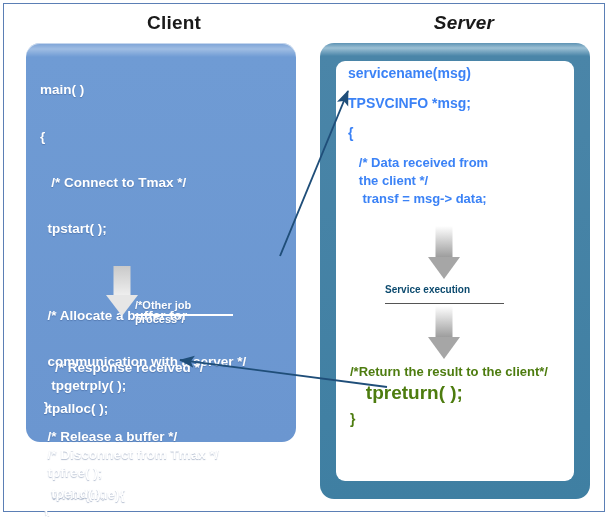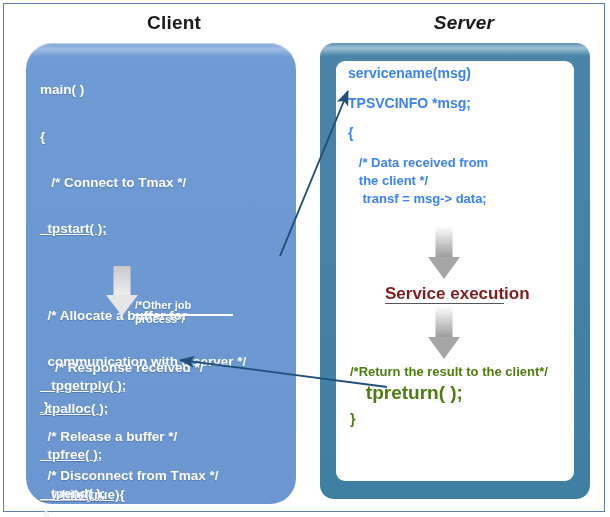--- a/index.html
+++ b/index.html
@@ -13,34 +13,34 @@
   
   .panel-title{
     position:absolute;font-size:19px;font-weight:700;color:#1a1a1a;
     letter-spacing:.2px;text-align:center;
   }
   #title-client{left:90px;top:8px;width:160px;}
   #title-server{left:380px;top:8px;width:160px;font-style:italic;}
 
   
   #client-box{
-    position:absolute;left:22px;top:39px;width:270px;height:461px;
-    border-radius:26px;box-sizing:border-box;
+    position:absolute;left:22px;top:39px;width:270px;height:399px;
+    border-radius:14px;box-sizing:border-box;
     background:linear-gradient(to bottom,#7ba2d6 0px,#9fbde3 6px,#6f9bd4 14px,#6b96d0 100%);
     box-shadow:inset 0 1px 0 rgba(255,255,255,.55);
     padding-left:32px;
   }
   #client-code{
     position:absolute;left:14px;top:12px;width:252px;
     color:#ffffff;font-size:13.5px;font-weight:700;line-height:1.05;
     text-shadow:0 1px 1px rgba(40,70,120,.35);
     white-space:pre-wrap;
   }
   .cline{white-space:pre;display:block;height:18px;}
-  .cline.tall{height:21px;text-decoration:underline;}
+  .cline.tall{height:21px;}
   .gap{height:9px;display:block;}
 
   
   #server-box{
     position:absolute;left:316px;top:39px;width:270px;height:456px;
     border-radius:14px;box-sizing:border-box;
     background:linear-gradient(to bottom,#5e93b4 0px,#9cc0d4 5px,#4a85a8 13px,#3f7fa2 100%);
   }
   #server-inner{
     position:absolute;left:332px;top:57px;width:238px;height:420px;
@@ -120,22 +120,22 @@
     </div>
 
     <div style="position:absolute;left:14px;top:318px;width:252px;color:#fff;
                 font-size:13.5px;font-weight:700;line-height:1.05;
                 text-shadow:0 1px 1px rgba(40,70,120,.35);">
       <span class="cline">    /* Response received */</span>
       <span class="cline tall">   tpgetrply( );</span>
       <span class="cline tall"> }</span>
       <span class="gap"></span>
       <span class="cline">  /* Release a buffer */</span>
+      <span class="cline">  /* Disconnect from Tmax */</span>
       <span class="cline tall">  tpfree( );</span>
-      <span class="cline">  /* Disconnect from Tmax */</span>
       <span class="cline tall">   tpend( );</span>
       <span class="cline tall"> }</span>
     </div>
   </div>
 
   <div class="blockarrow" id="arrow-client">
     <div class="shaft"></div>
     <div class="head"></div>
   </div>
   <div class="rule" id="rule-otherjob"></div>
@@ -153,22 +153,22 @@
     <span class="sline">   /* Data received from</span>
     <span class="sline">   the client */</span>
     <span class="sline">    transf = msg-&gt; data;</span>
   </div>
 
   <div class="blockarrow" id="arrow-srv1">
     <div class="shaft"></div>
     <div class="head"></div>
   </div>
 
-  <div style="position:absolute;left:381px;top:280px;width:180px;font-size:17px;
-              font-weight:700;color:#7f1d1d;">Service execution</div>
+  <div style="position:absolute;left:381px;top:280px;width:180px;font-size:10px;
+              font-weight:700;color:#0c4a6e;">Service execution</div>
   <div class="rule" id="rule-service"></div>
 
   <div class="blockarrow" id="arrow-srv2">
     <div class="shaft"></div>
     <div class="head"></div>
   </div>
 
   <div style="position:absolute;left:346px;top:361px;width:240px;color:#4d7c0f;
               font-size:13px;font-weight:700;line-height:1.15;">
     <span class="sline" style="height:17px;">/*Return the result to the client*/</span>

